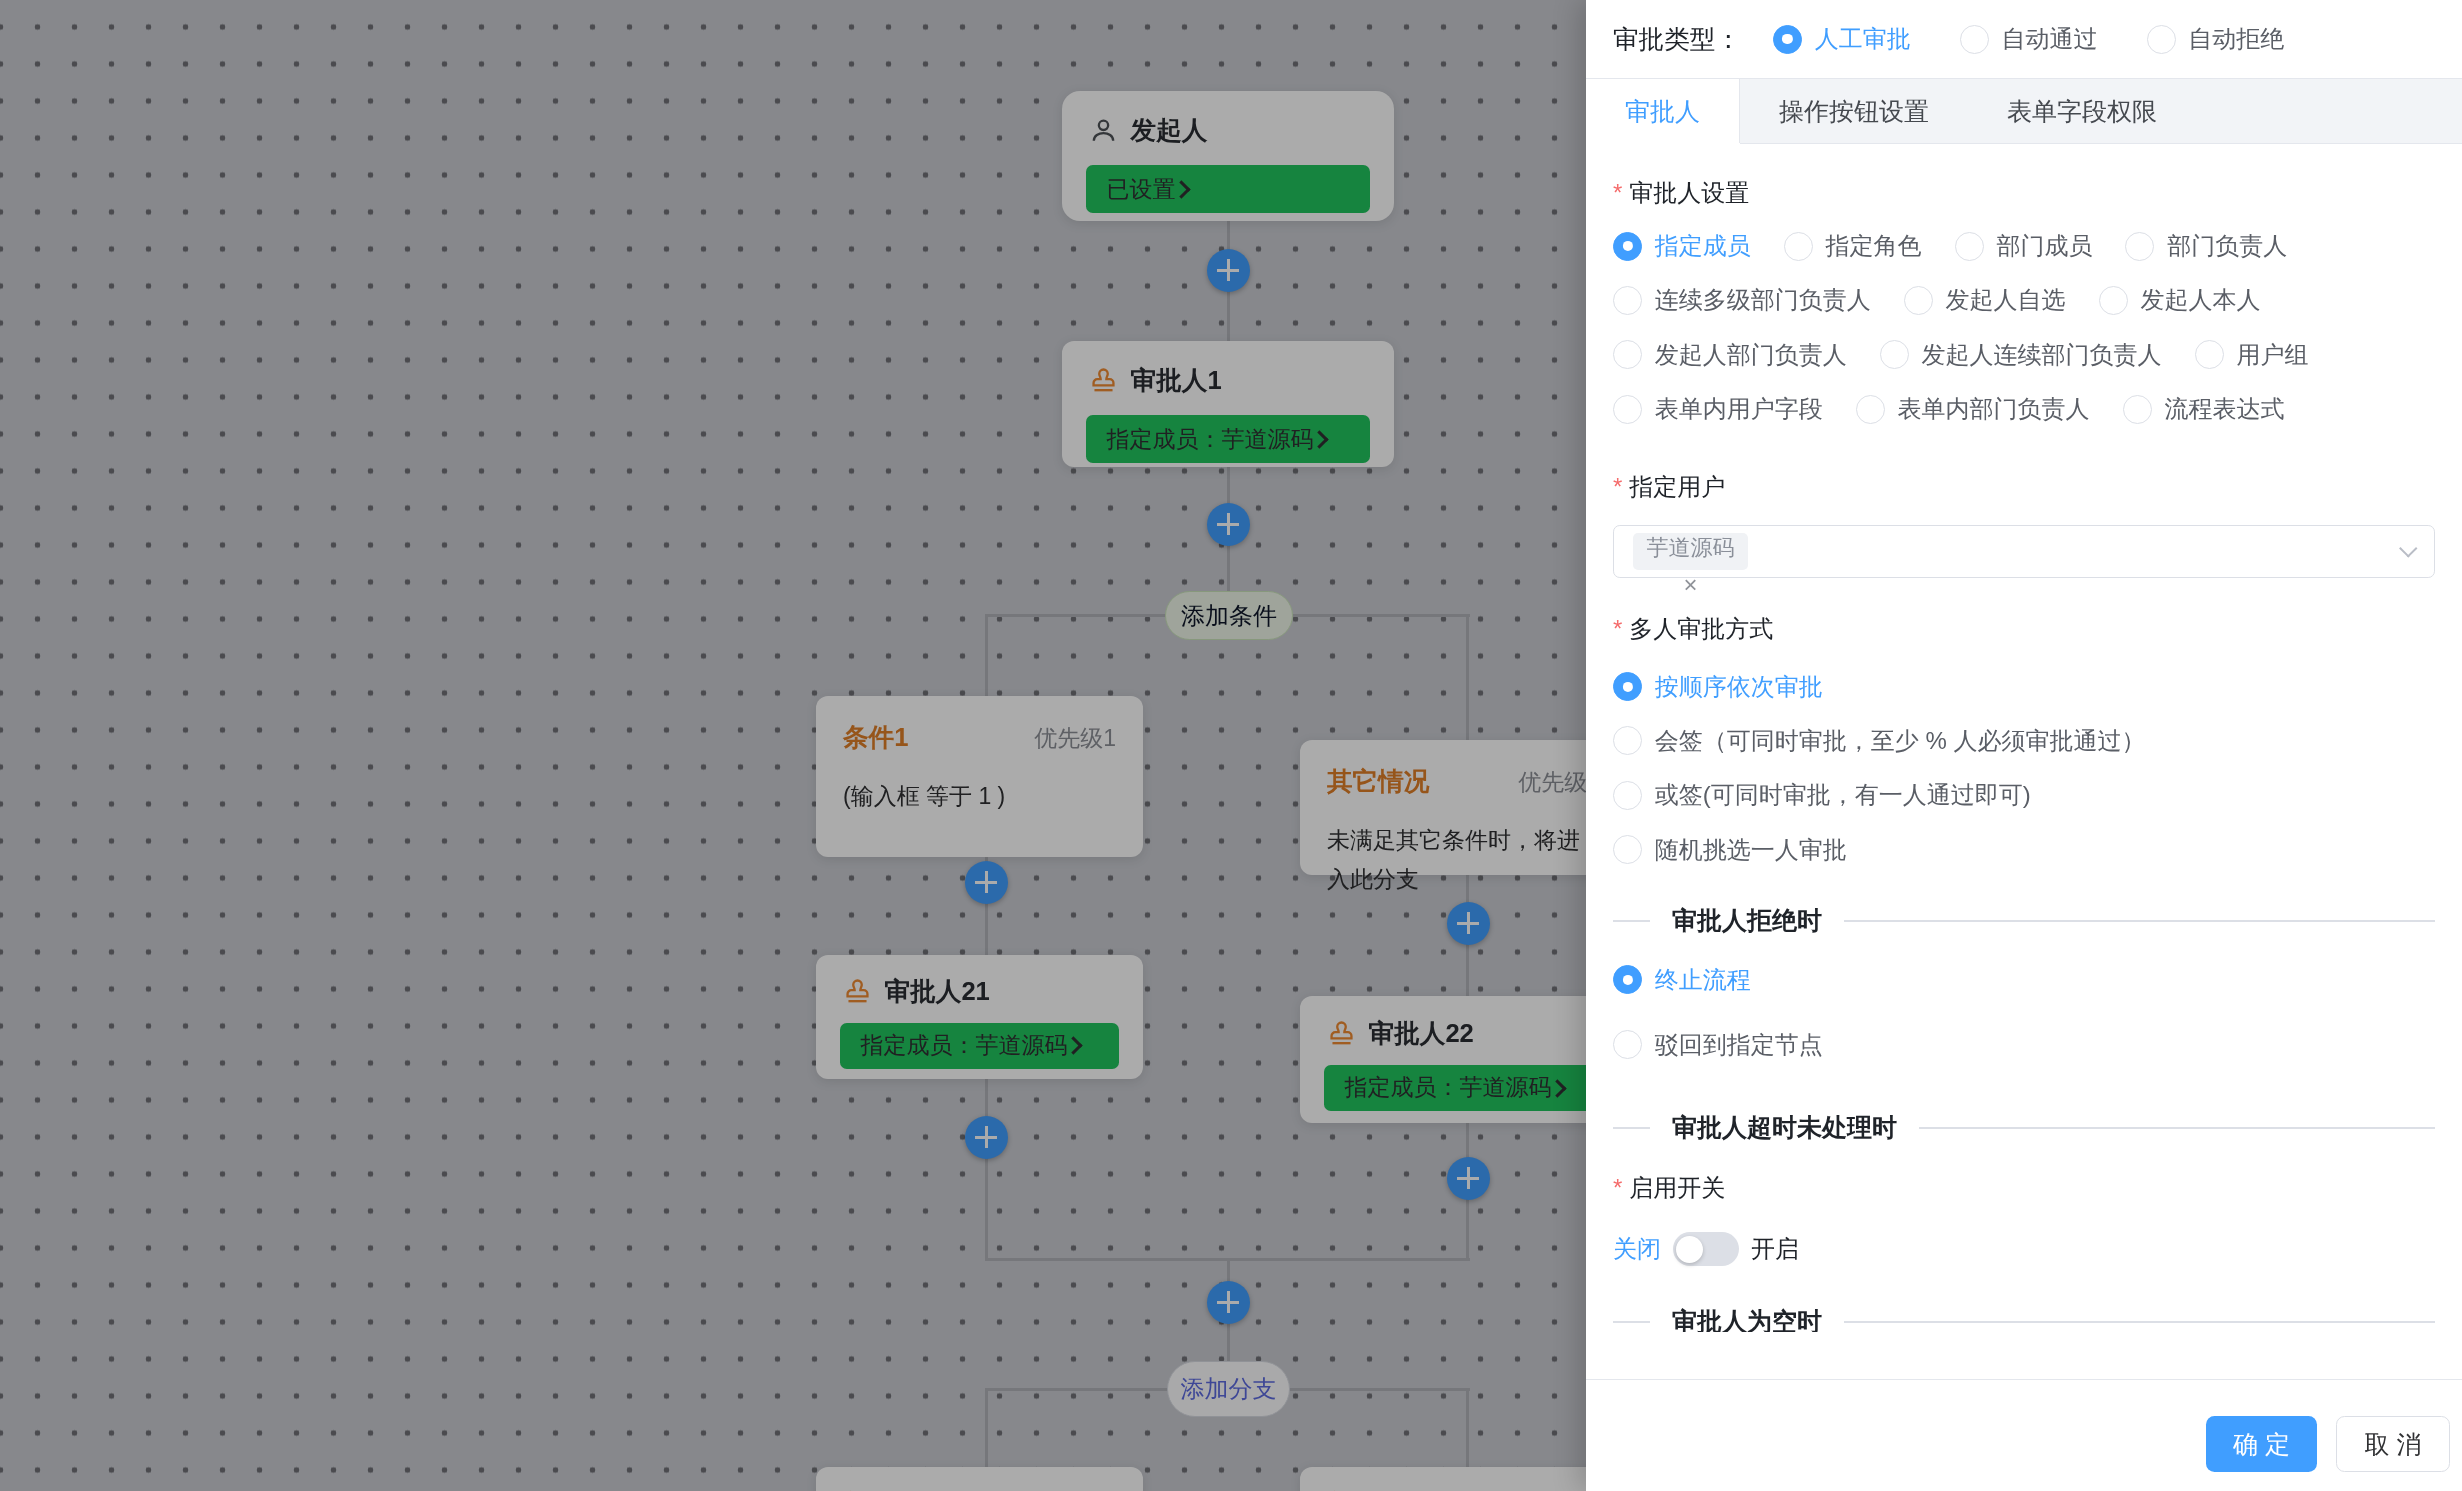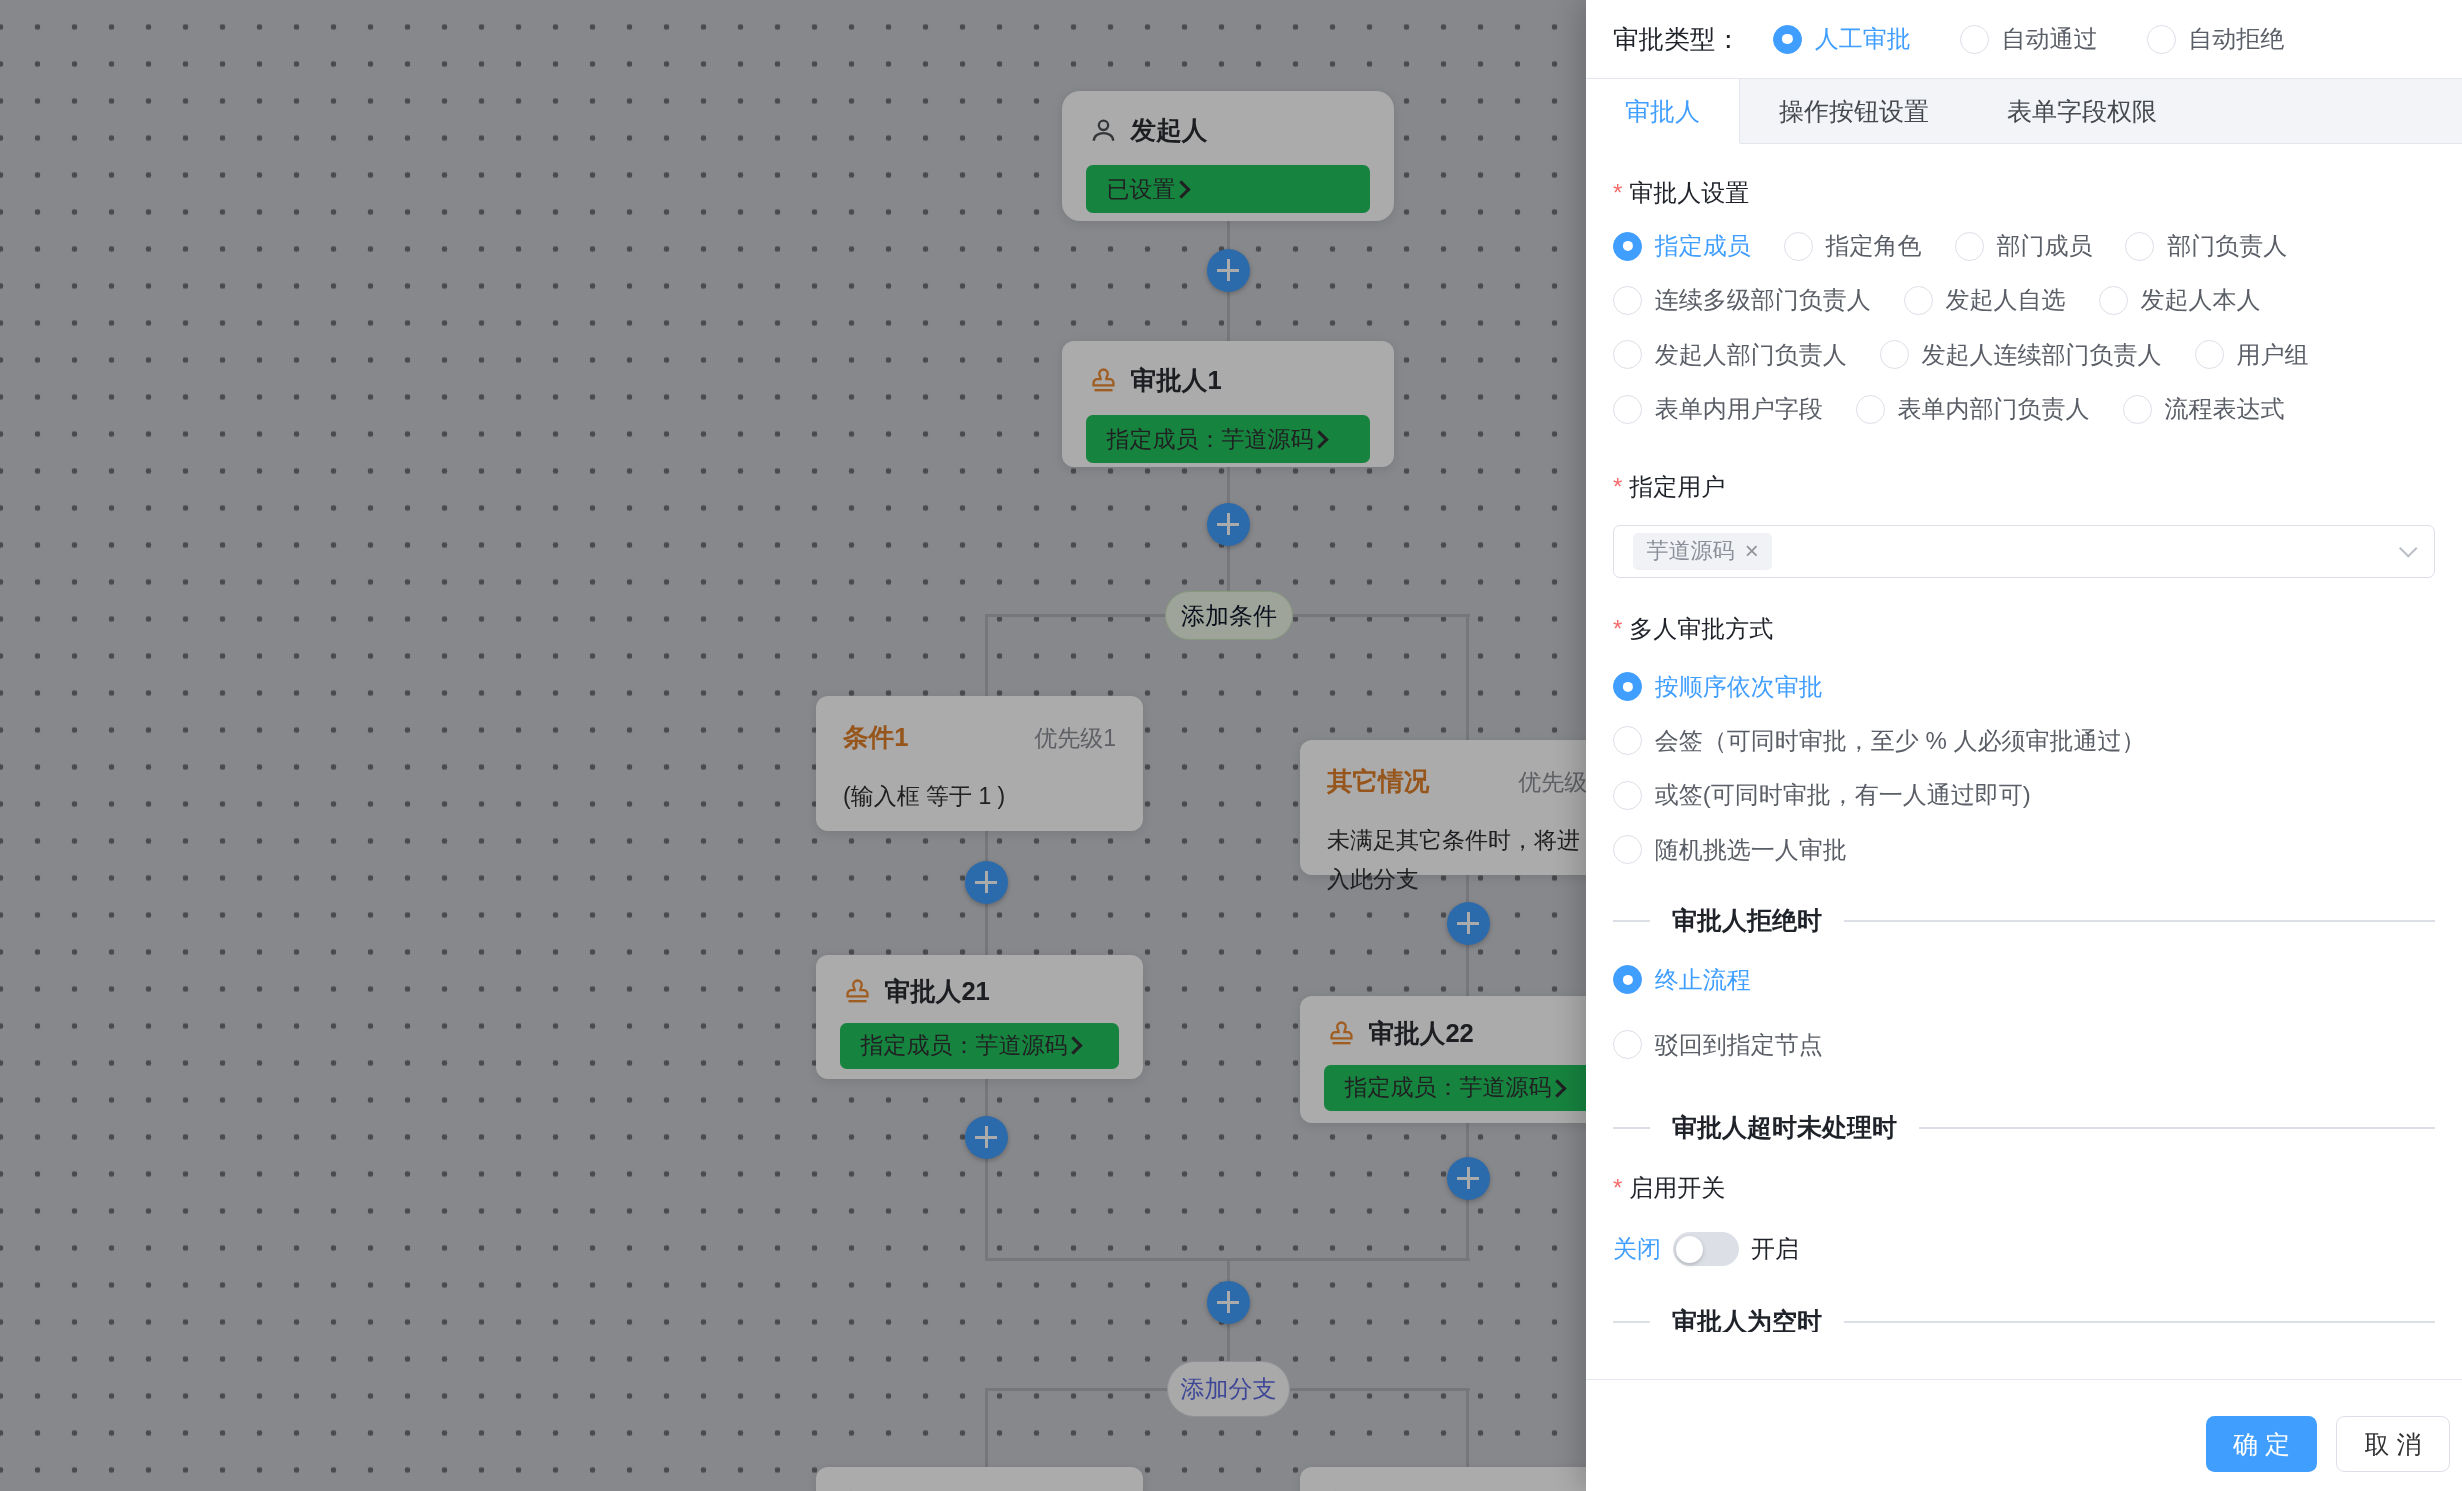--- a/index.html
+++ b/index.html
@@ -34,21 +34,21 @@
   .pill { position:absolute; z-index:3; display:flex; align-items:center; justify-content:center;
     border-radius:29px; font-size:24px; }
   .pill.add-cond { left:1165px; top:591px; width:128px; height:49px;
     background:#edf5e7; border:1.7px solid #c9e3ba; color:#0f172a; }
   .pill.add-branch { left:1167px; top:1361px; width:123px; height:56px;
     background:#fdfdfe; border:1.7px solid #d7dae1; color:#5d6be0; }
 
   
   .n-start   { left:1062px; top:91px;  width:332px; height:130px;border-radius:18px; }
   .n-appr1   { left:1062px; top:341px; width:332px; height:126px; }
-  .n-cond1   { left:816px;  top:696px; width:327px; height:135px; }
+  .n-cond1   { left:816px;  top:696px; width:327px; height:161px; }
   .n-else    { left:1300px; top:700px; width:327px; height:135px;margin-top:40px; }
   .n-appr21  { left:816px;  top:955px; width:327px; height:124px; }
   .n-appr22  { left:1300px; top:996px; width:327px; height:127px; }
   .n-par1    { left:816px;  top:1467px; width:327px; height:94px; }
   .n-par2    { left:1300px; top:1467px; width:327px; height:94px; }
   .cond-head { display:flex; align-items:baseline; padding:24px 27px 0 27px; }
 
   .overlay { position:absolute; inset:0; background:rgba(0,0,0,0.33); z-index:50; }
 
   
@@ -80,21 +80,21 @@
   .field-label.m52 { margin-top:44px; } .field-label.m40 { margin-top:34px; }
   .field-label.m30 { margin-top:25.6px; }
   .radio-row { margin-top:19px; height:34px; display:flex; align-items:center; gap:33px; }
   .radio-row + .radio-row { margin-top:20.4px; }
   .v-radio { margin-top:20.4px; height:34px; display:flex; align-items:center; }
   .v-radio.first { margin-top:24px; } .v-radio.m40 { margin-top:24px; } .v-radio.m36 { margin-top:31px; }
 
   .select-box { margin-top:20.4px; height:53px; border:1.7px solid #dcdfe6; border-radius:6.8px;
     display:flex; align-items:center; justify-content:space-between; padding:0 19px; }
   .tag { display:flex; align-items:center; gap:10.2px; height:37px; padding:0 13.6px;
-    background:#f0f2f5; border-radius:5.1px; font-size:22px; color:#8a8f99; }
+    background:#f0f2f5; border-radius:5.1px; font-size:22px; color:#8a8f99;flex-direction:column; }
   .tag .x { font-size:24px; color:#909399; line-height:1; }
   .chev-d { width:12.8px; height:12.8px; border-top:2.6px solid #b9bdc6; border-right:2.6px solid #b9bdc6;
     transform:rotate(135deg); margin-top:-5.1px; }
 
   .divider { margin-top:36px; height:36px; display:flex; align-items:center; gap:22px;
     font-size:25px; font-weight:bold; color:#1f2329; }
   .divider.m56 { margin-top:48px; }
   .divider::before { content:""; width:37px; height:1.7px; background:#dcdfe6; flex:0 0 auto; }
   .divider::after { content:""; flex:1; height:1.7px; background:#dcdfe6; }
 

